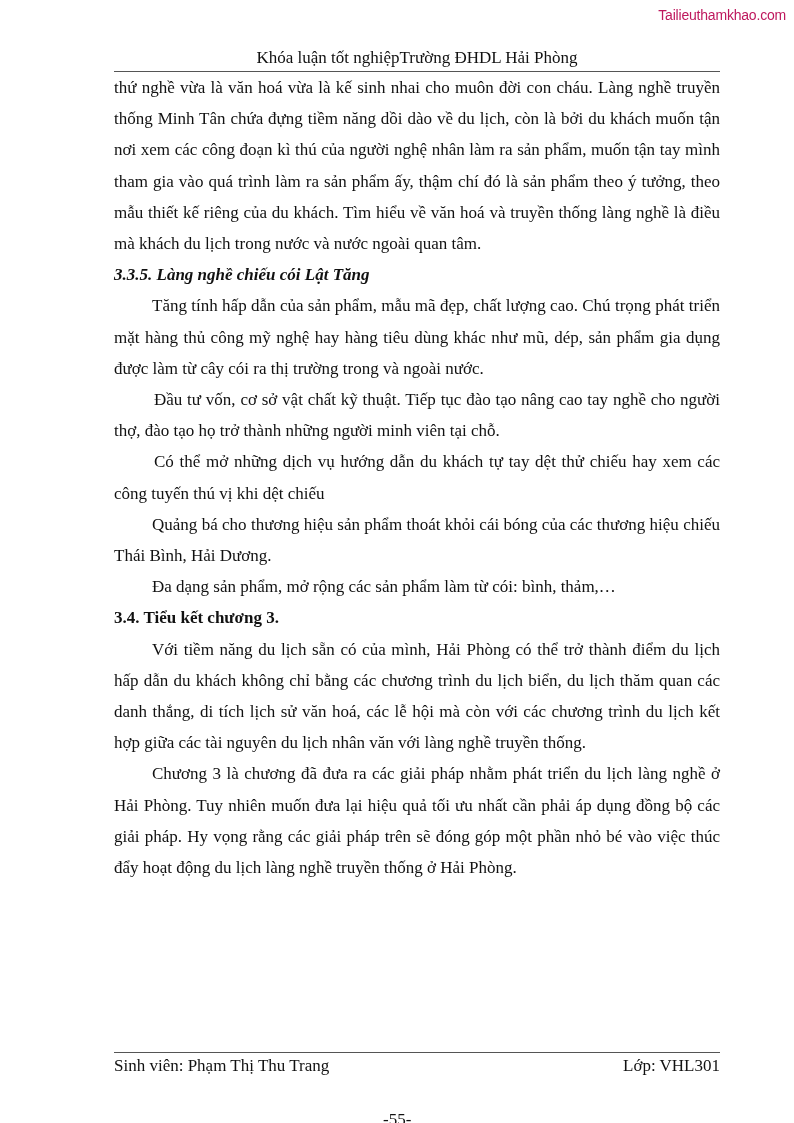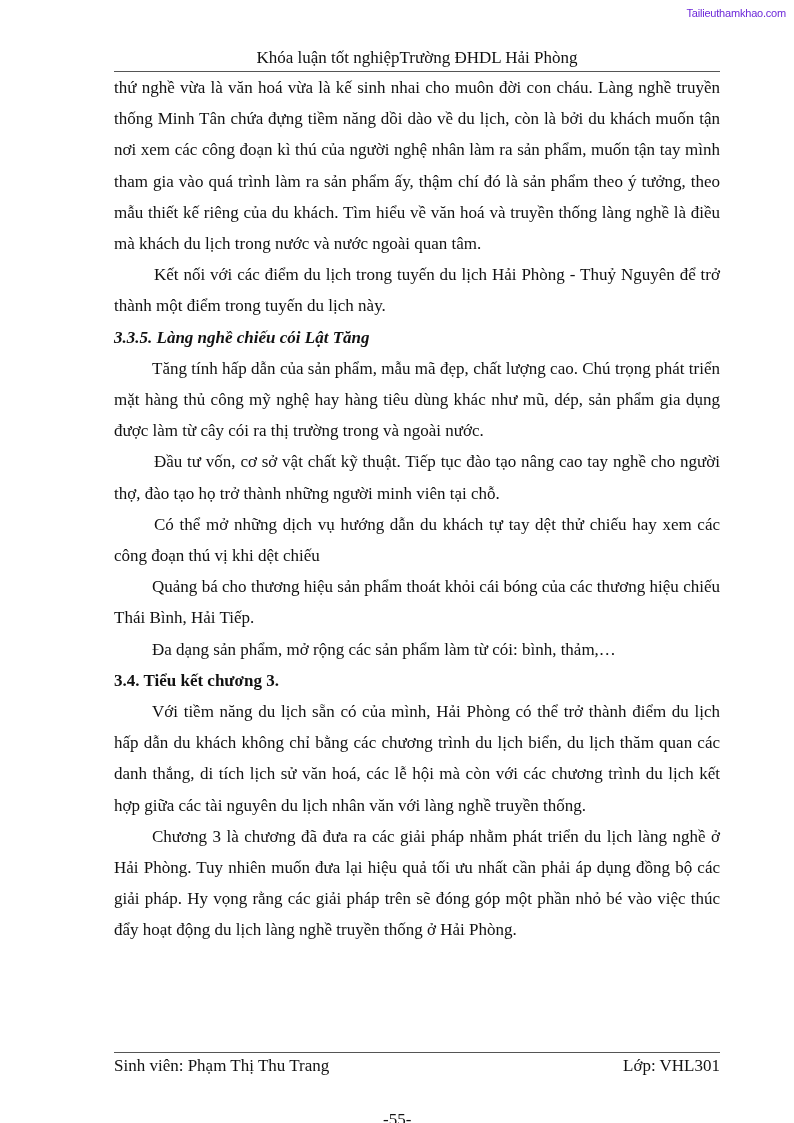--- a/index.html
+++ b/index.html
@@ -1,19 +1,19 @@
 <!DOCTYPE html>
 <html><head>
 <meta charset="utf-8">
 <style>
   html, body { margin:0; padding:0; background:#ffffff; }
   body { width:794px; height:1123px; position:relative; overflow:hidden;
          font-family:"Liberation Serif", serif; color:#111; }
   .watermark { position:absolute; top:7px; right:8px; font-family:"Liberation Sans", sans-serif;
-               font-size:11px; color:#6d28d9; letter-spacing:-0.2px; }
+               font-size:14px; color:#be185d; letter-spacing:-0.2px; }
   .page-header { position:absolute; left:114px; width:606px; top:47px; height:24px;
                  border-bottom:1px solid #555; display:flex; justify-content:center;
                  font-size:17px; line-height:22px; }
   .body-text { position:absolute; left:114px; width:606px; top:72px; font-size:17px;
                line-height:31.2px; text-align:justify; }
   .body-text p { margin:0; }
   .indent { text-indent:38px; }
   .indent2 { text-indent:40px; }
   .heading-italic { font-weight:bold; font-style:italic; }
   .heading-bold { font-weight:bold; }
@@ -27,26 +27,25 @@
 
 <div class="watermark">Tailieuthamkhao.com</div>
 
 <div class="page-header">
   <span>Khóa luận tốt nghiệp</span>
   <span>Trường ĐHDL Hải Phòng</span>
 </div>
 
 <div class="body-text">
   <p>thứ nghề vừa là văn hoá vừa là kế sinh nhai cho muôn đời con cháu. Làng nghề truyền thống Minh Tân chứa đựng tiềm năng dồi dào về du lịch, còn là bởi du khách muốn tận nơi xem các công đoạn kì thú của người nghệ nhân làm ra sản phẩm, muốn tận tay mình tham gia vào quá trình làm ra sản phẩm ấy, thậm chí đó là sản phẩm theo ý tưởng, theo mẫu thiết kế riêng của du khách. Tìm hiểu về văn hoá và truyền thống làng nghề là điều mà khách du lịch trong nước và nước ngoài quan tâm.</p>
-  <p class="indent2">Kết nối với các điểm du lịch trong tuyến du lịch Hải Phòng - Thuỷ Nguyên để trở thành một điểm trong tuyến du lịch này.</p>
   <p class="heading-italic">3.3.5. Làng nghề chiếu cói Lật Tăng</p>
   <p class="indent">Tăng tính hấp dẫn của sản phẩm, mẫu mã đẹp, chất lượng cao. Chú trọng phát triển mặt hàng thủ công mỹ nghệ hay hàng tiêu dùng khác như mũ, dép, sản phẩm gia dụng được làm từ cây cói ra thị trường trong và ngoài nước.</p>
   <p class="indent2">Đầu tư vốn, cơ sở vật chất kỹ thuật. Tiếp tục đào tạo nâng cao tay nghề cho người thợ, đào tạo họ trở thành những người minh viên tại chỗ.</p>
-  <p class="indent2">Có thể mở những dịch vụ hướng dẫn du khách tự tay dệt thử chiếu hay xem các công đoạn thú vị khi dệt chiếu</p>
-  <p class="indent">Quảng bá cho thương hiệu sản phẩm thoát khỏi cái bóng của các thương hiệu chiếu Thái Bình, Hải Tiếp.</p>
+  <p class="indent2">Có thể mở những dịch vụ hướng dẫn du khách tự tay dệt thử chiếu hay xem các công tuyến thú vị khi dệt chiếu</p>
+  <p class="indent">Quảng bá cho thương hiệu sản phẩm thoát khỏi cái bóng của các thương hiệu chiếu Thái Bình, Hải Dương.</p>
   <p class="indent">Đa dạng sản phẩm, mở rộng các sản phẩm làm từ cói: bình, thảm,…</p>
   <p class="heading-bold">3.4. Tiểu kết chương 3.</p>
   <p class="indent">Với tiềm năng du lịch sẵn có của mình, Hải Phòng có thể trở thành điểm du lịch hấp dẫn du khách không chỉ bằng các chương trình du lịch biển, du lịch thăm quan các danh thắng, di tích lịch sử văn hoá, các lễ hội mà còn với các chương trình du lịch kết hợp giữa các tài nguyên du lịch nhân văn với làng nghề truyền thống.</p>
   <p class="indent">Chương 3 là chương đã đưa ra các giải pháp nhằm phát triển du lịch làng nghề ở Hải Phòng. Tuy nhiên muốn đưa lại hiệu quả tối ưu nhất cần phải áp dụng đồng bộ các giải pháp. Hy vọng rằng các giải pháp trên sẽ đóng góp một phần nhỏ bé vào việc thúc đẩy hoạt động du lịch làng nghề truyền thống ở Hải Phòng.</p>
 </div>
 
 <div class="page-footer">
   <span>Sinh viên: Phạm Thị Thu Trang</span>
   <span class="footer-center">-55-</span>
   <span>Lớp: VHL301</span>

